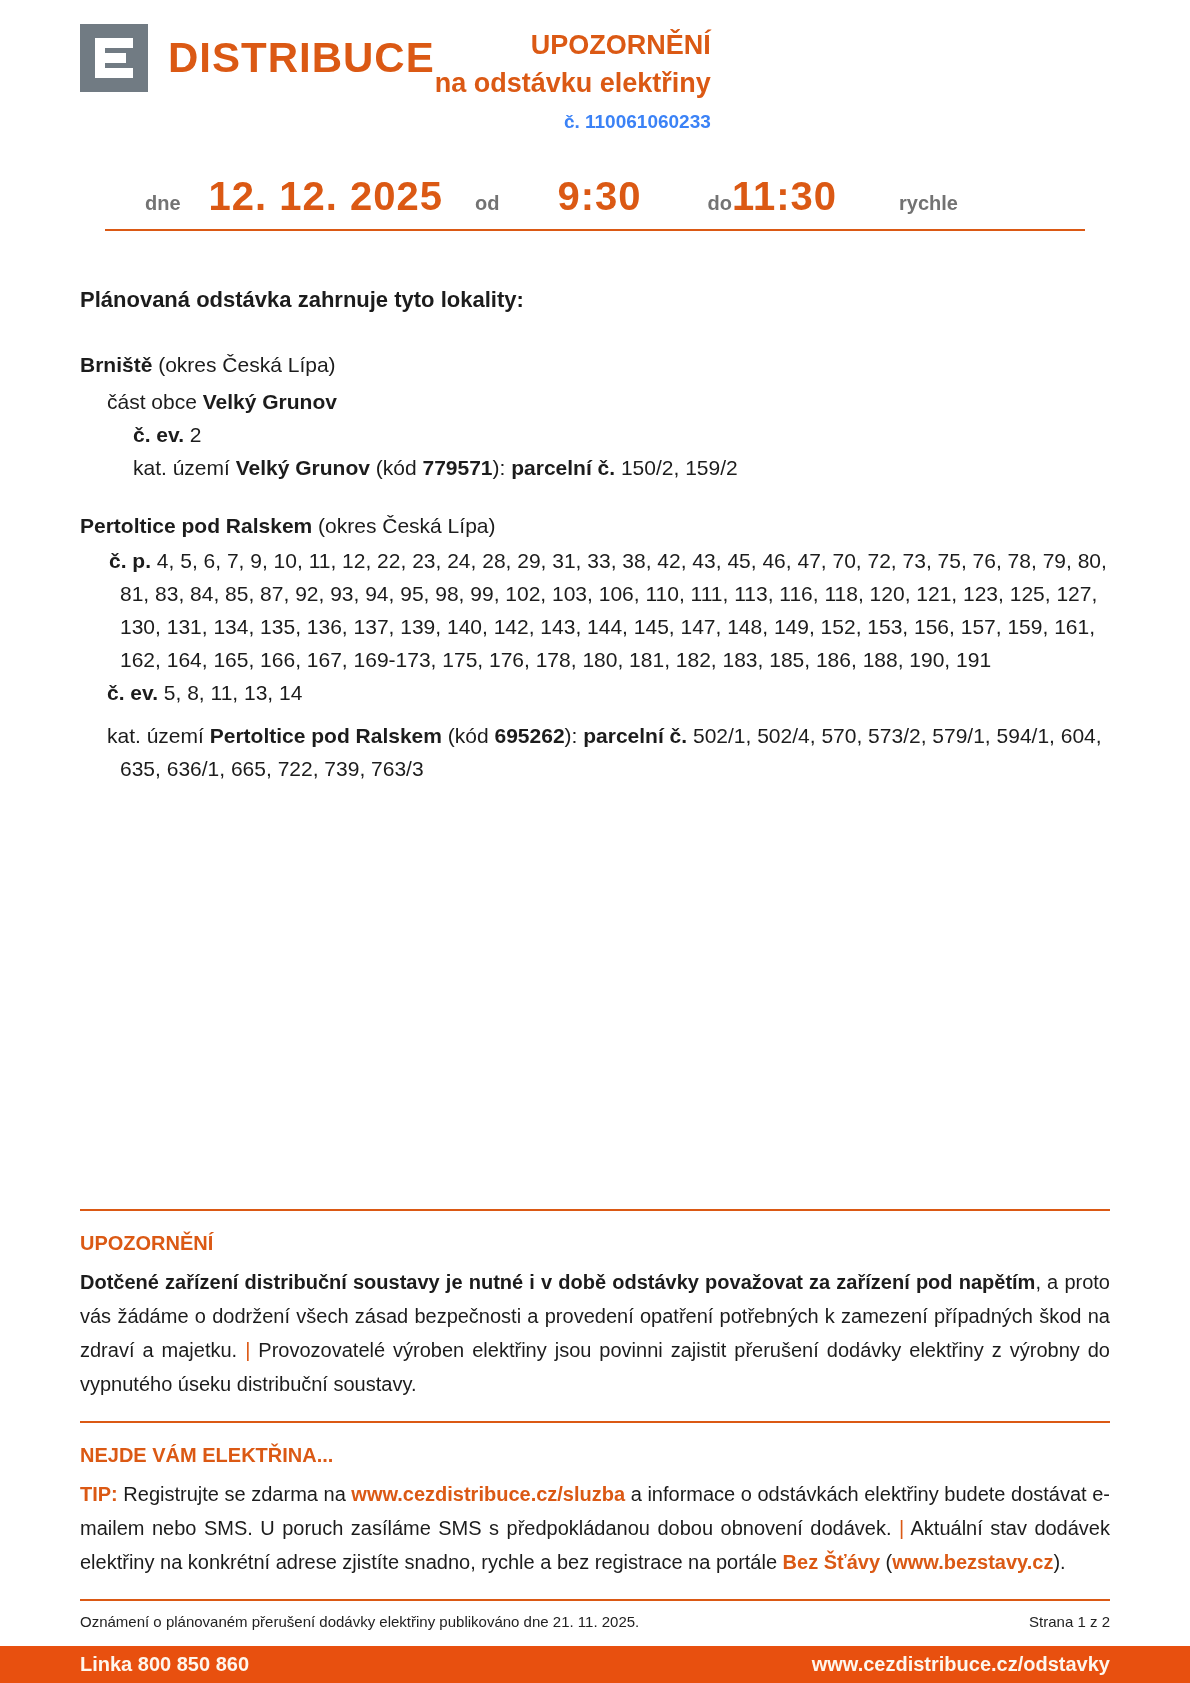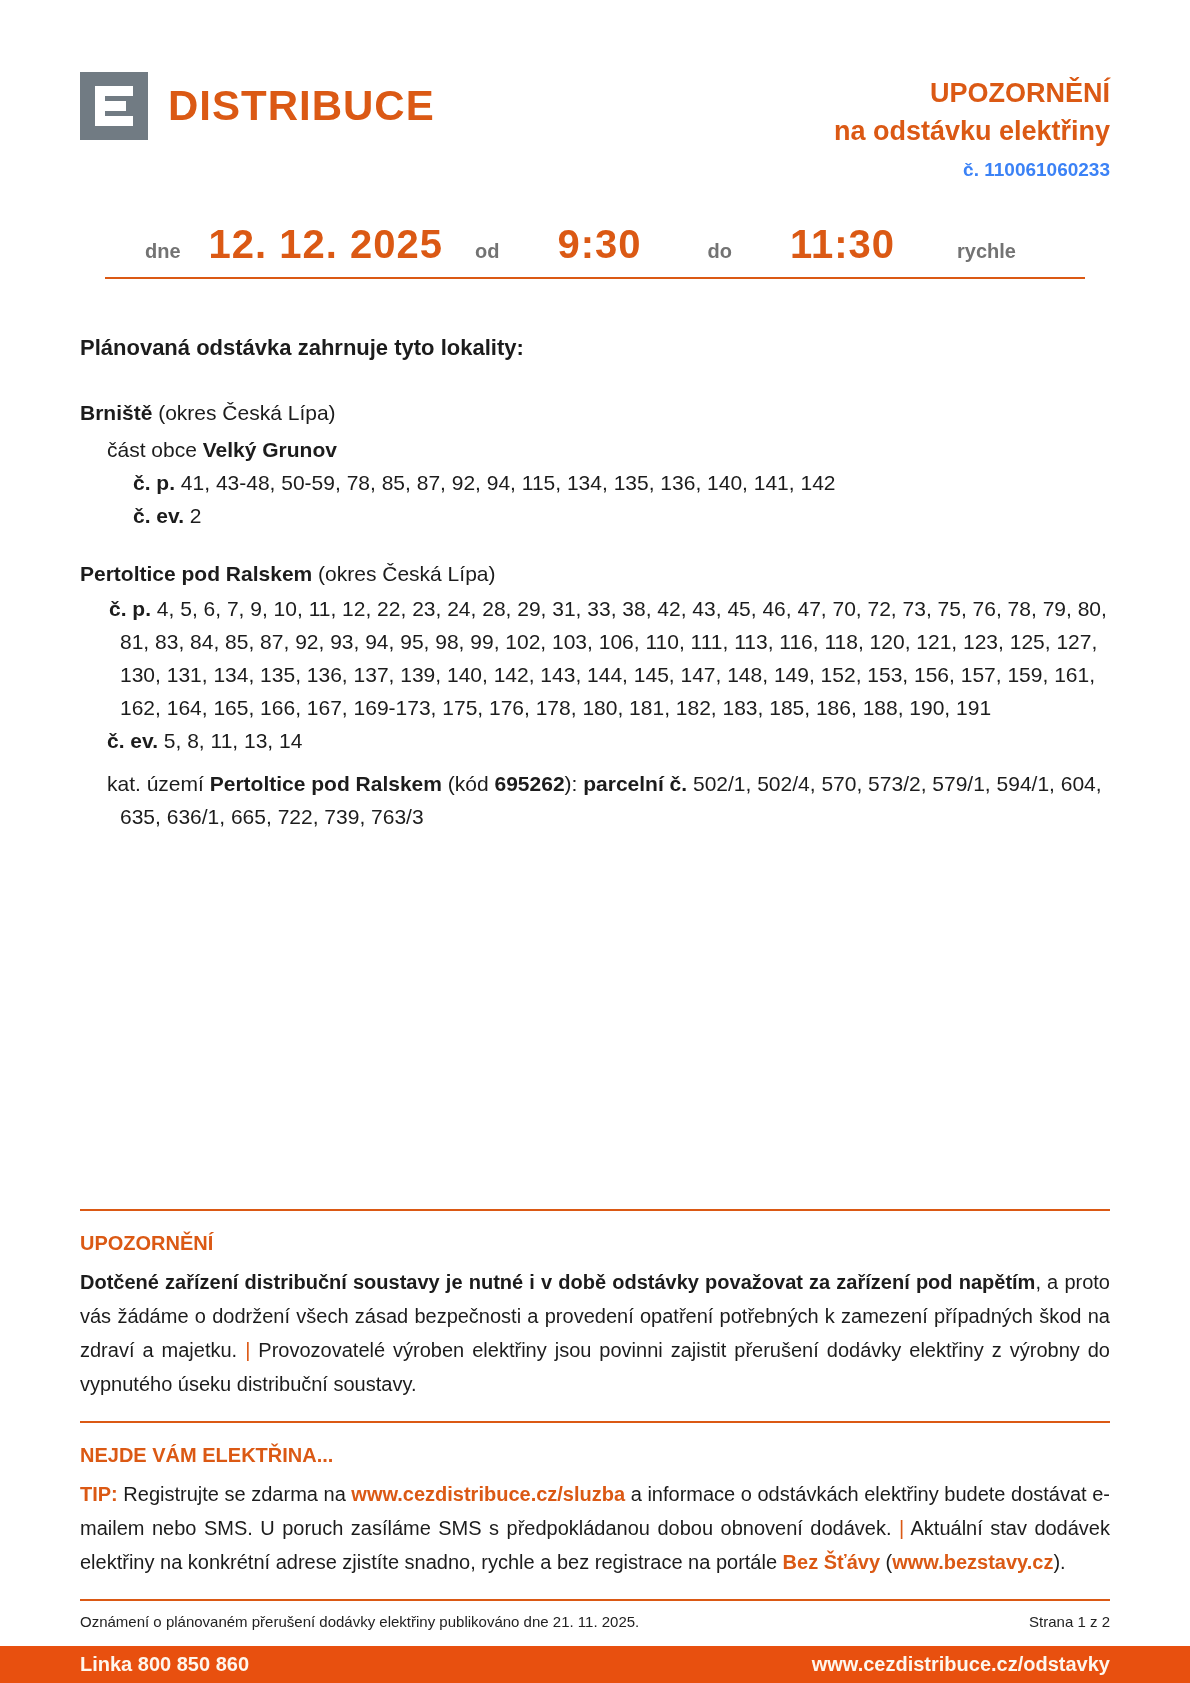--- a/index.html
+++ b/index.html
@@ -1,37 +1,37 @@
 <!DOCTYPE html>
 <html><head>
 <meta charset="utf-8">
 <style>
   html,body{margin:0;padding:0;background:#fff;}
   body{font-family:"Liberation Sans", sans-serif;color:#1c1c1c;}
   .page{position:relative;width:1190px;height:1683px;background:#ffffff;overflow:hidden;}
   .content{padding:0 80px;}
 
   
-  .header{display:flex;justify-content:space-between;align-items:flex-start;padding:72px 80px 0 80px;}
+  .header{display:flex;justify-content:flex-start;align-items:flex-start;padding:24px 80px 0 80px;}
   .logo-wrap{display:flex;align-items:center;gap:20px;}
   .logo-mark{width:68px;height:68px;display:block;}
   .brand-name{font-size:42px;font-weight:bold;color:#DB5914;letter-spacing:1px;line-height:68px;}
   .header-right{text-align:right;margin-top:2px;}
   .header-right .t1,.header-right .t2{font-size:27px;font-weight:bold;color:#DB5914;line-height:38px;}
   .header-right .t3{font-size:19px;font-weight:bold;color:#3b82f6;line-height:40px;}
 
   
   .schedule{display:flex;align-items:baseline;margin:32px 80px 0 80px;padding-left:65px;}
   .sch-label{font-size:20px;font-weight:bold;color:#737373;}
   .sch-big{font-size:40px;font-weight:bold;color:#DB5914;letter-spacing:1px;}
   .schedule .date{margin-left:28px;}
   .schedule .od{margin-left:32px;}
   .schedule .t-from{margin-left:58px;}
   .schedule .do{margin-left:66px;}
-  .schedule .t-to{margin-left:58px;}
+  .schedule .t-to{}
   .schedule .hodin{margin-left:62px;}
   .sch-rule{border:none;border-top:2px solid #DB5914;margin:10px 105px 0 105px;}
 
   
   .intro{font-size:22px;font-weight:bold;margin:56px 0 0 0;}
   .loc-head{font-size:21px;margin:40px 0 0 0;}
   .loc-head .nm{font-weight:bold;}
   .detail{font-size:21px;line-height:33px;margin:0;}
   .b{font-weight:bold;}
   .ind1{padding-left:27px;margin-top:8px;}
@@ -83,22 +83,22 @@
       <span class="sch-big t-to">11:30</span>
       <span class="sch-label hodin">rychle</span>
     </div>
   <hr class="sch-rule">
 
   <div class="content">
     <p class="intro">Plánovaná odstávka zahrnuje tyto lokality:</p>
 
     <p class="loc-head"><span class="nm">Brniště</span><span> (okres Česká Lípa)</span></p>
     <p class="detail ind1"><span>část obce </span><span class="b">Velký Grunov</span></p>
-    <p class="detail ind2"><span class="b">č. p. </span><span>41, 43-48, 50-59, 78, 85, 87, 92, 94, 115, 134, 135, 136, 140, 141, 142</span></p>
     <p class="detail ind2"><span class="b">č. ev. </span><span>2</span></p>
+    <p class="detail ind2"><span>kat. území </span><span class="b">Velký Grunov</span><span> (kód </span><span class="b">779571</span><span>): </span><span class="b">parcelní č. </span><span>150/2, 159/2</span></p>
 
     <p class="loc-head" style="margin-top:30px;"><span class="nm">Pertoltice pod Ralskem</span><span> (okres Česká Lípa)</span></p>
     <p class="detail indcp"><span class="b">č. p. </span><span>4, 5, 6, 7, 9, 10, 11, 12, 22, 23, 24, 28, 29, 31, 33, 38, 42, 43, 45, 46, 47, 70, 72, 73, 75, 76, 78, 79, 80, 81, 83, 84, 85, 87, 92, 93, 94, 95, 98, 99, 102, 103, 106, 110, 111, 113, 116, 118, 120, 121, 123, 125, 127, 130, 131, 134, 135, 136, 137, 139, 140, 142, 143, 144, 145, 147, 148, 149, 152, 153, 156, 157, 159, 161, 162, 164, 165, 166, 167, 169-173, 175, 176, 178, 180, 181, 182, 183, 185, 186, 188, 190, 191</span></p>
     <p class="detail ind-ev"><span class="b">č. ev. </span><span>5, 8, 11, 13, 14</span></p>
     <p class="detail indkat"><span>kat. území </span><span class="b">Pertoltice pod Ralskem</span><span> (kód </span><span class="b">695262</span><span>): </span><span class="b">parcelní č. </span><span>502/1, 502/4, 570, 573/2, 579/1, 594/1, 604, 635, 636/1, 665, 722, 739, 763/3</span></p>
   </div>
 
   <div class="bottom">
     <hr class="rule">
     <div class="sec-head">UPOZORNĚNÍ</div>

